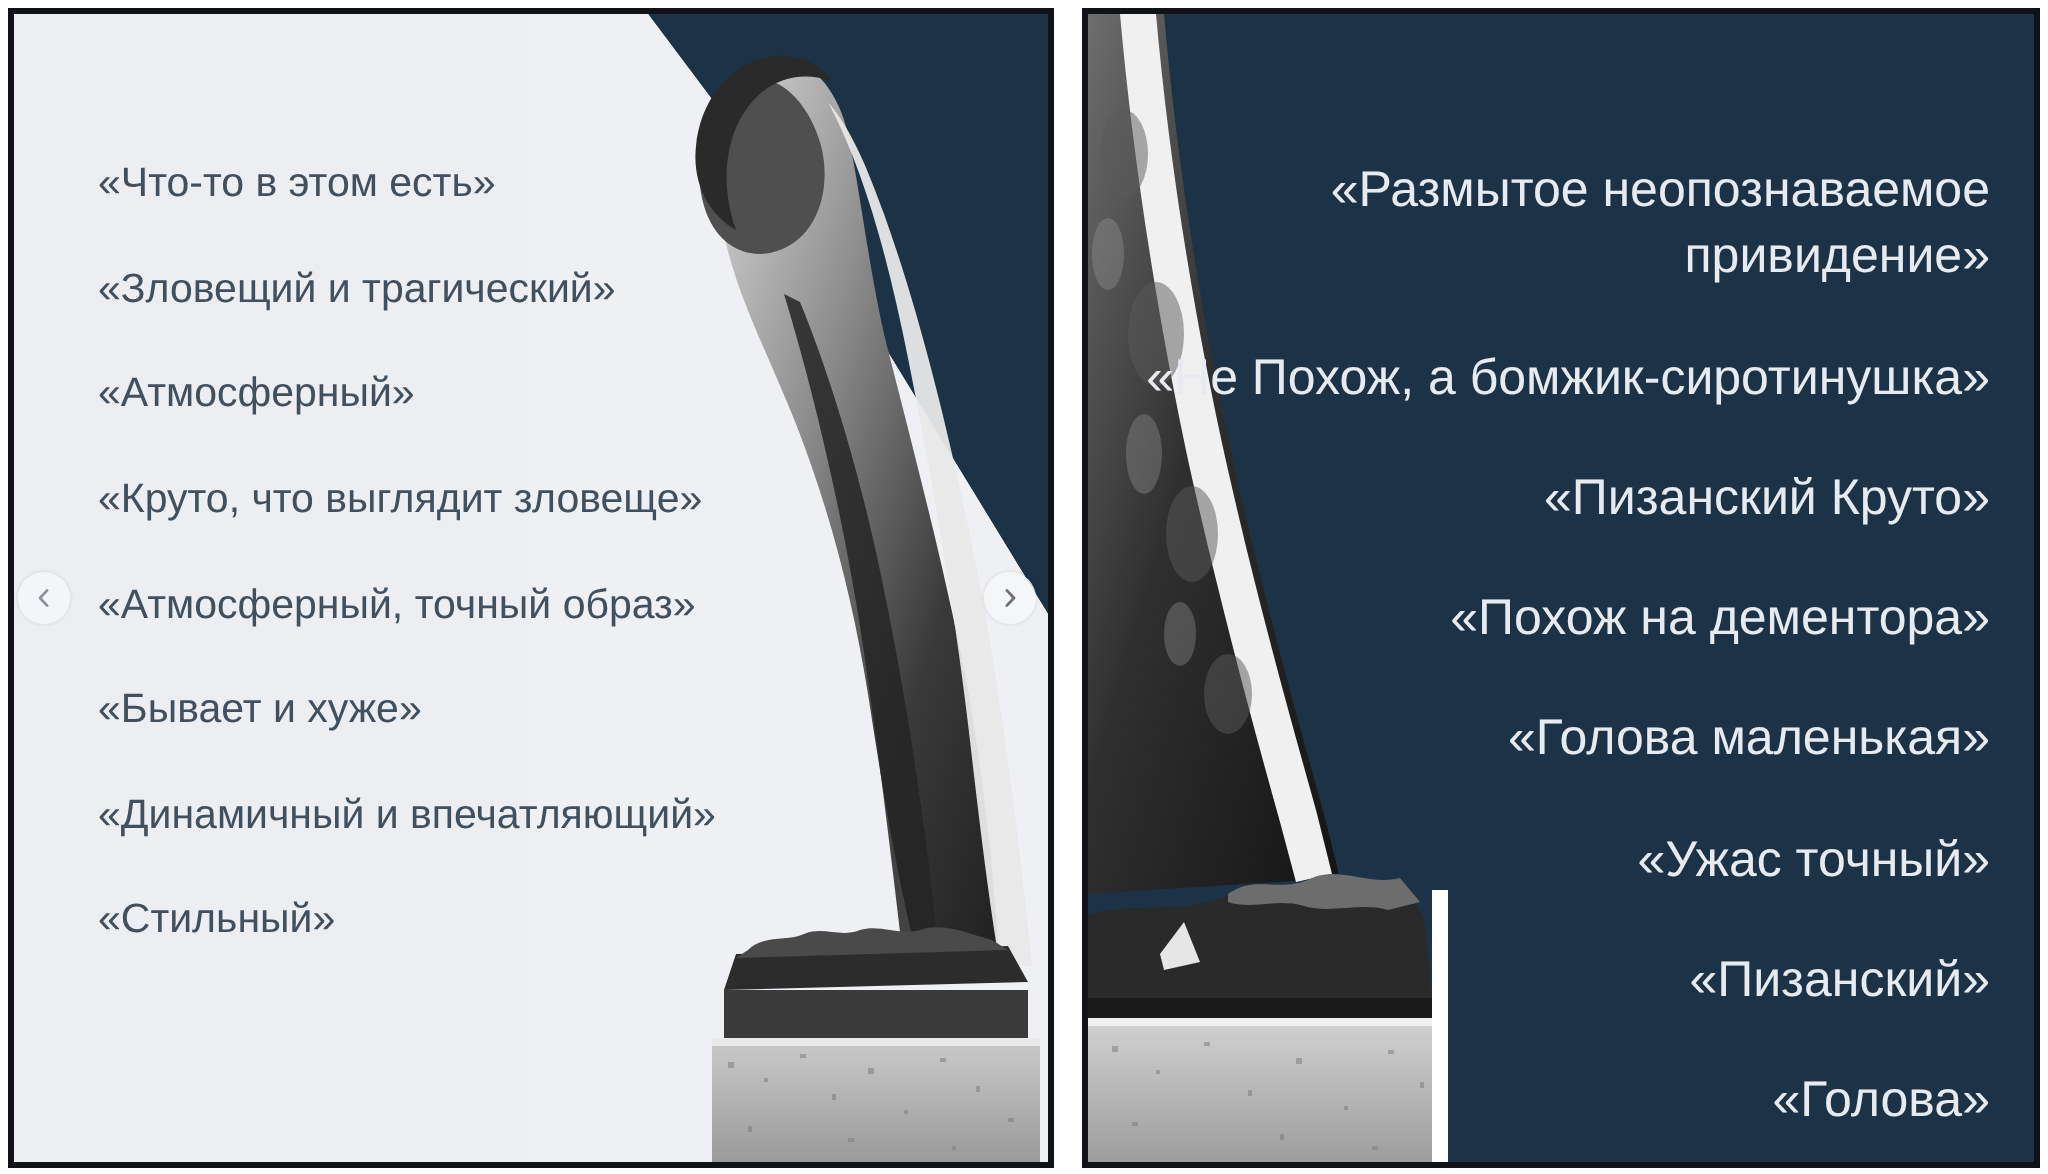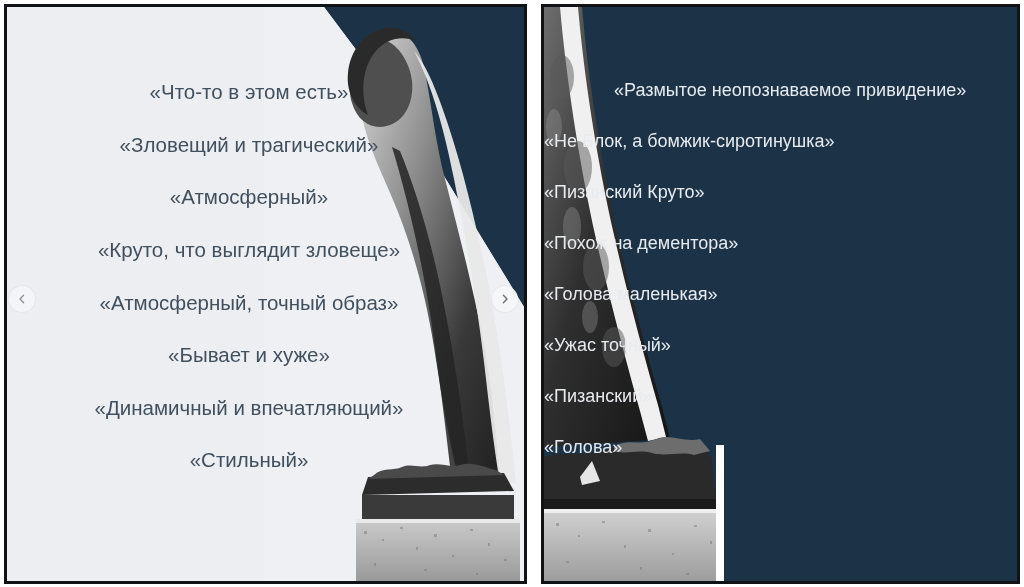--- a/index.html
+++ b/index.html
@@ -75,35 +75,35 @@
   .quote-list.left {
     padding: 72px 0 0 42px;
     width: 400px;
   }
   .quote-list.left li {
     color: #41505e;
     font-size: 20.5px;
     line-height: 1.25;
     margin-bottom: 27px;
     white-space: nowrap;
-    text-align: center;
+    text-align: left;
   }
 
   .quote-list.right {
     padding: 72px 22px 0 0;
     width: 100%;
     box-sizing: border-box;
     text-align: right;
   }
   .quote-list.right li {
     color: #e7eaef;
-    font-size: 18px;
+    font-size: 25px;
     line-height: 1.33;
     margin-bottom: 27px;
-    text-align: left;
+    text-align: right;
   }
   .quote-list.right li.wrap {
     white-space: normal;
     padding-left: 70px;
   }
 
   
   .nav-btn {
     position: absolute;
     top: 286px;
@@ -268,21 +268,21 @@
         <rect x="22" y="554" width="3" height="2"></rect>
           <rect x="96" y="560" width="2" height="3"></rect>
         <rect x="142" y="566" width="3" height="2"></rect>
       </g>
 
       <rect x="172" y="438" width="8" height="136" fill="#ffffff"></rect>
     </svg>
 
     <ul class="quote-list right">
       <li class="wrap">«Размытое неопознаваемое привидение»</li>
-      <li>«Не Блок, а бомжик-сиротинушка»</li>
+      <li>«Не Похож, а бомжик-сиротинушка»</li>
       <li>«Пизанский Круто»</li>
       <li>«Похож на дементора»</li>
       <li>«Голова маленькая»</li>
       <li>«Ужас точный»</li>
       <li>«Пизанский»</li>
       <li>«Голова»</li>
     </ul>
   </div>
 
   <button class="nav-btn nav-prev" aria-label="prev">

